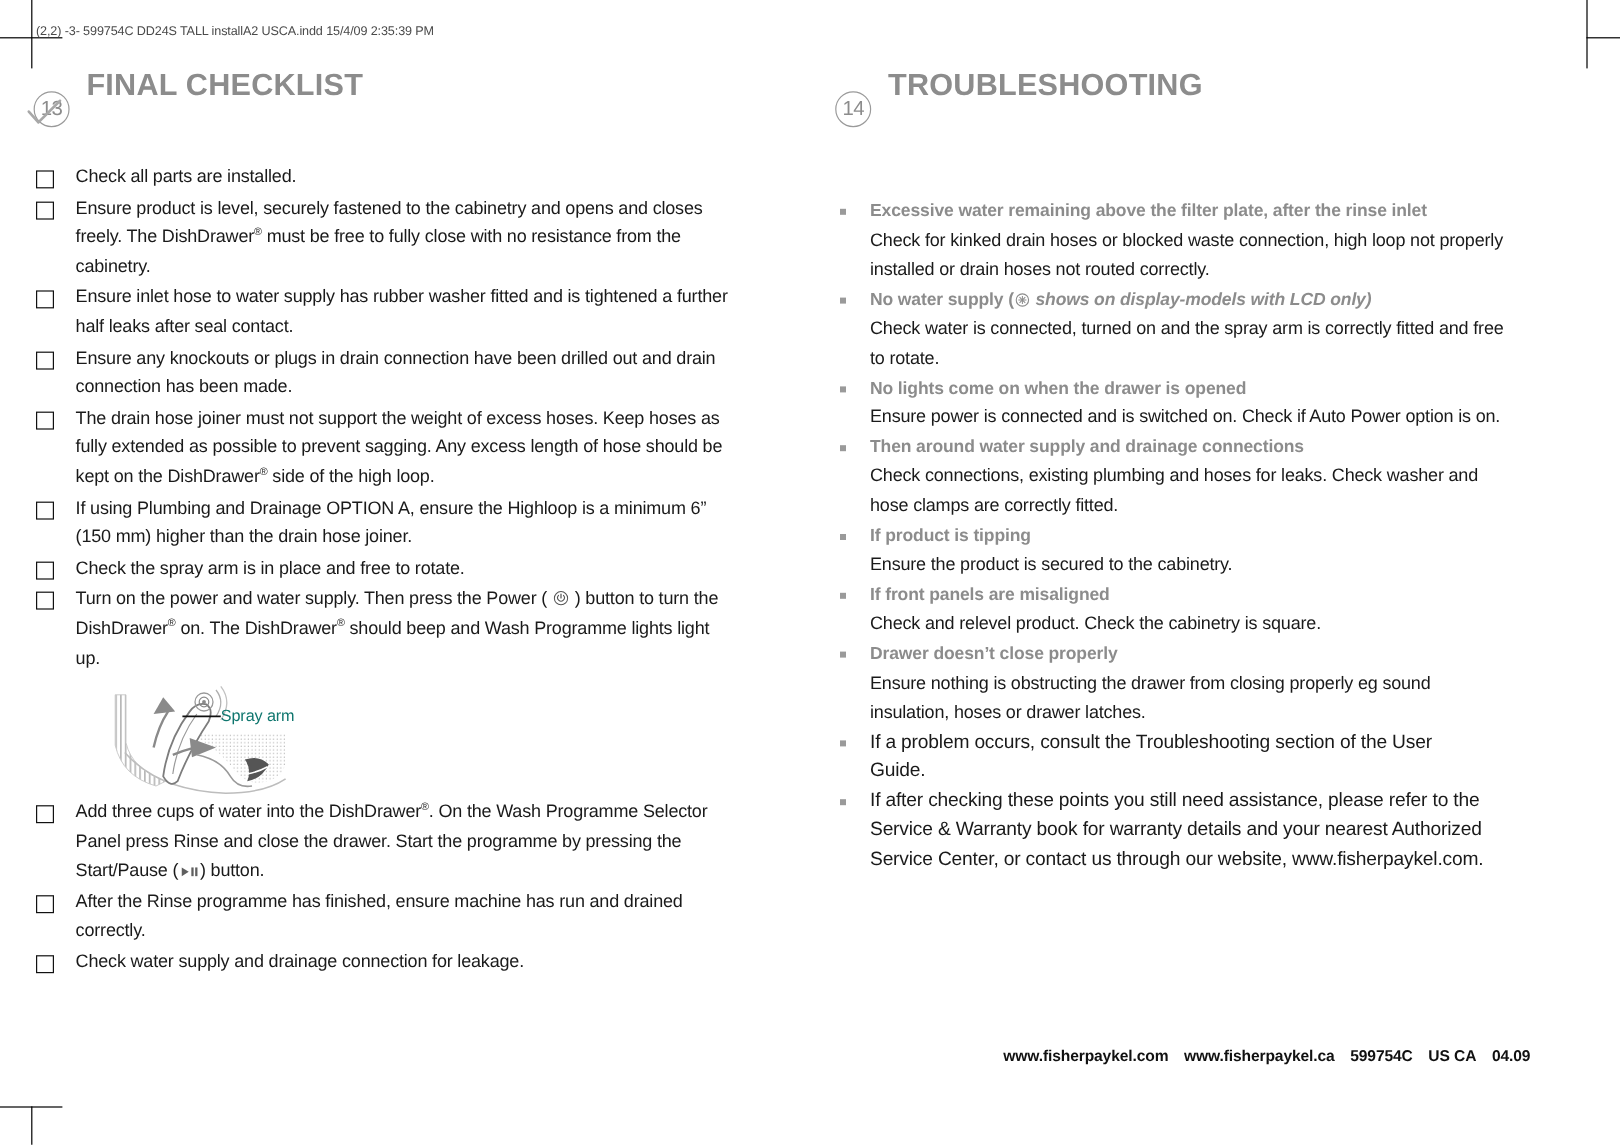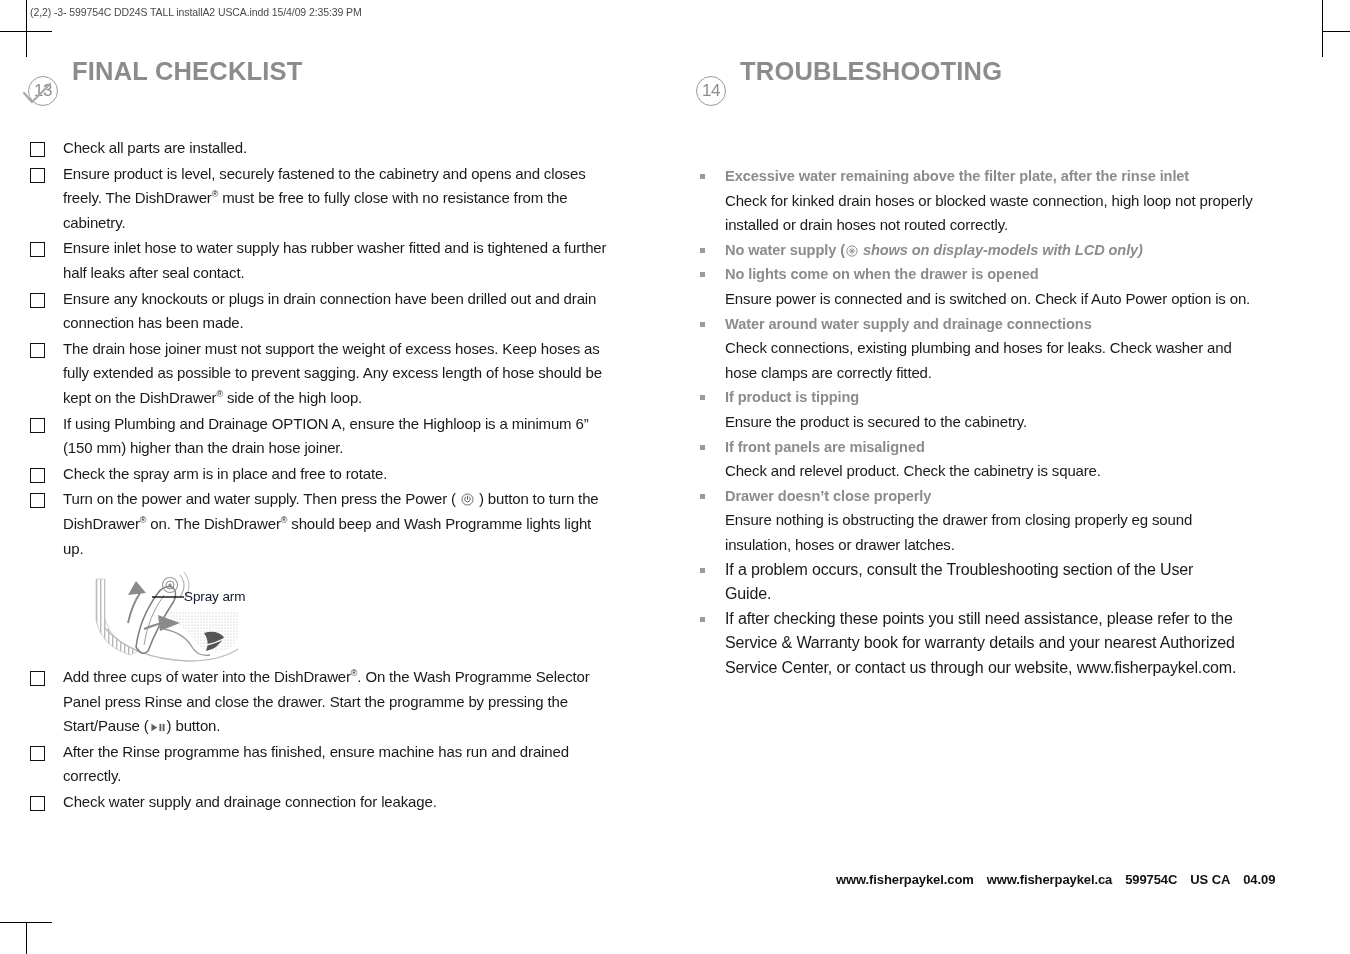--- a/index.html
+++ b/index.html
@@ -30,21 +30,21 @@
   #crop-tr .v { left: 20px; top: 0px; height: 57px; }
 
   #crop-bl { left: 0px; top: 900px; width: 60px; height: 54px; }
   #crop-bl .h { left: 0px; top: 22px; width: 52px; }
   #crop-bl .v { left: 26px; top: 22px; height: 42px; }
 
   
   #slug {
     position: absolute;
     left: 30px;
-    top: 6px;
+    top: 20px;
     font-size: 10.5px;
     color: #4a4a4a;
     letter-spacing: -0.1px;
     white-space: nowrap;
   }
 
   
   .column { position: absolute; top: 0; }
   #col-left  { left: 28px;  width: 610px; }
   #col-right { left: 696px; width: 600px; }
@@ -123,21 +123,21 @@
     position: relative;
     height: 98px;
     margin-top: 6px;
     margin-left: 64px;
   }
   #spray-label {
     position: absolute;
     left: 92px;
     top: 22px;
     font-size: 13.5px;
-    color: #0f172a;
+    color: #0f766e;
     letter-spacing: -0.1px;
   }
 
   
   #trouble-list { margin-top: 58px; }
   .trouble-item {
     position: relative;
     padding-left: 29px;
     margin-bottom: 0px;
   }
@@ -349,31 +349,32 @@
       <div class="trouble-body">Check for kinked drain hoses or blocked waste connection, high loop not properly installed or drain hoses not routed correctly.</div>
     </div>
 
     <div class="trouble-item">
       <div class="bullet-square"></div>
       <div class="trouble-heading"><span>No water supply (</span><svg class="inline-icon" width="12" height="12" viewBox="0 0 20 20">
             <circle cx="10" cy="10" r="8.6" fill="none" stroke="#8c8c8c" stroke-width="1.6"></circle>
             <path d="M10 4.4 L10 15.6 M4.4 10 L15.6 10" stroke="#8c8c8c" stroke-width="1.4"></path>
             <path d="M6 6 L14 14 M14 6 L6 14" stroke="#8c8c8c" stroke-width="1.4"></path>
           </svg><span class="note"> shows on display-models with LCD only)</span></div>
+      <div class="trouble-body">Check water is connected, turned on and the spray arm is correctly fitted and free to rotate.</div>
     </div>
 
     <div class="trouble-item">
       <div class="bullet-square"></div>
       <div class="trouble-heading">No lights come on when the drawer is opened</div>
       <div class="trouble-body">Ensure power is connected and is switched on. Check if Auto Power option is on.</div>
     </div>
 
     <div class="trouble-item">
       <div class="bullet-square"></div>
-      <div class="trouble-heading">Water around water supply and drainage connections</div>
+      <div class="trouble-heading">Then around water supply and drainage connections</div>
       <div class="trouble-body">Check connections, existing plumbing and hoses for leaks. Check washer and hose clamps are correctly fitted.</div>
     </div>
 
     <div class="trouble-item">
       <div class="bullet-square"></div>
       <div class="trouble-heading">If product is tipping</div>
       <div class="trouble-body">Ensure the product is secured to the cabinetry.</div>
     </div>
 
     <div class="trouble-item">

